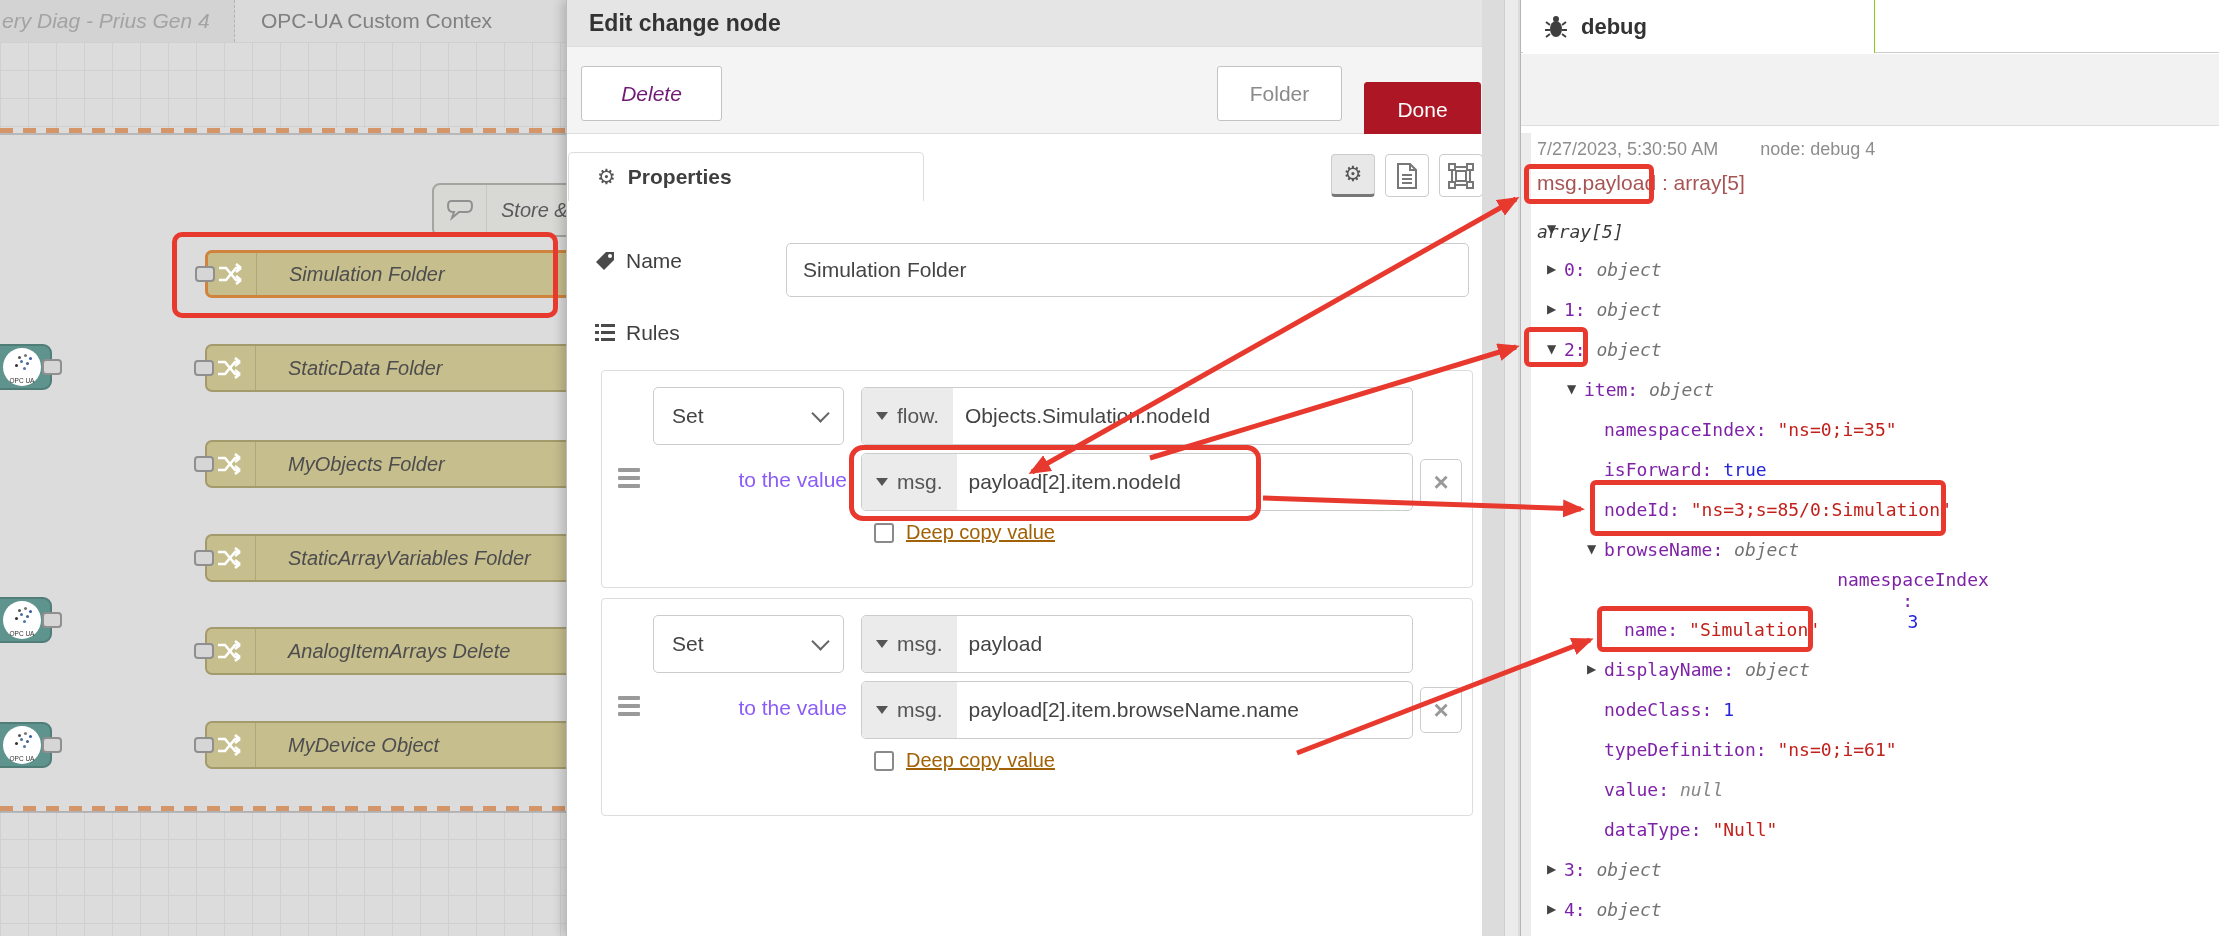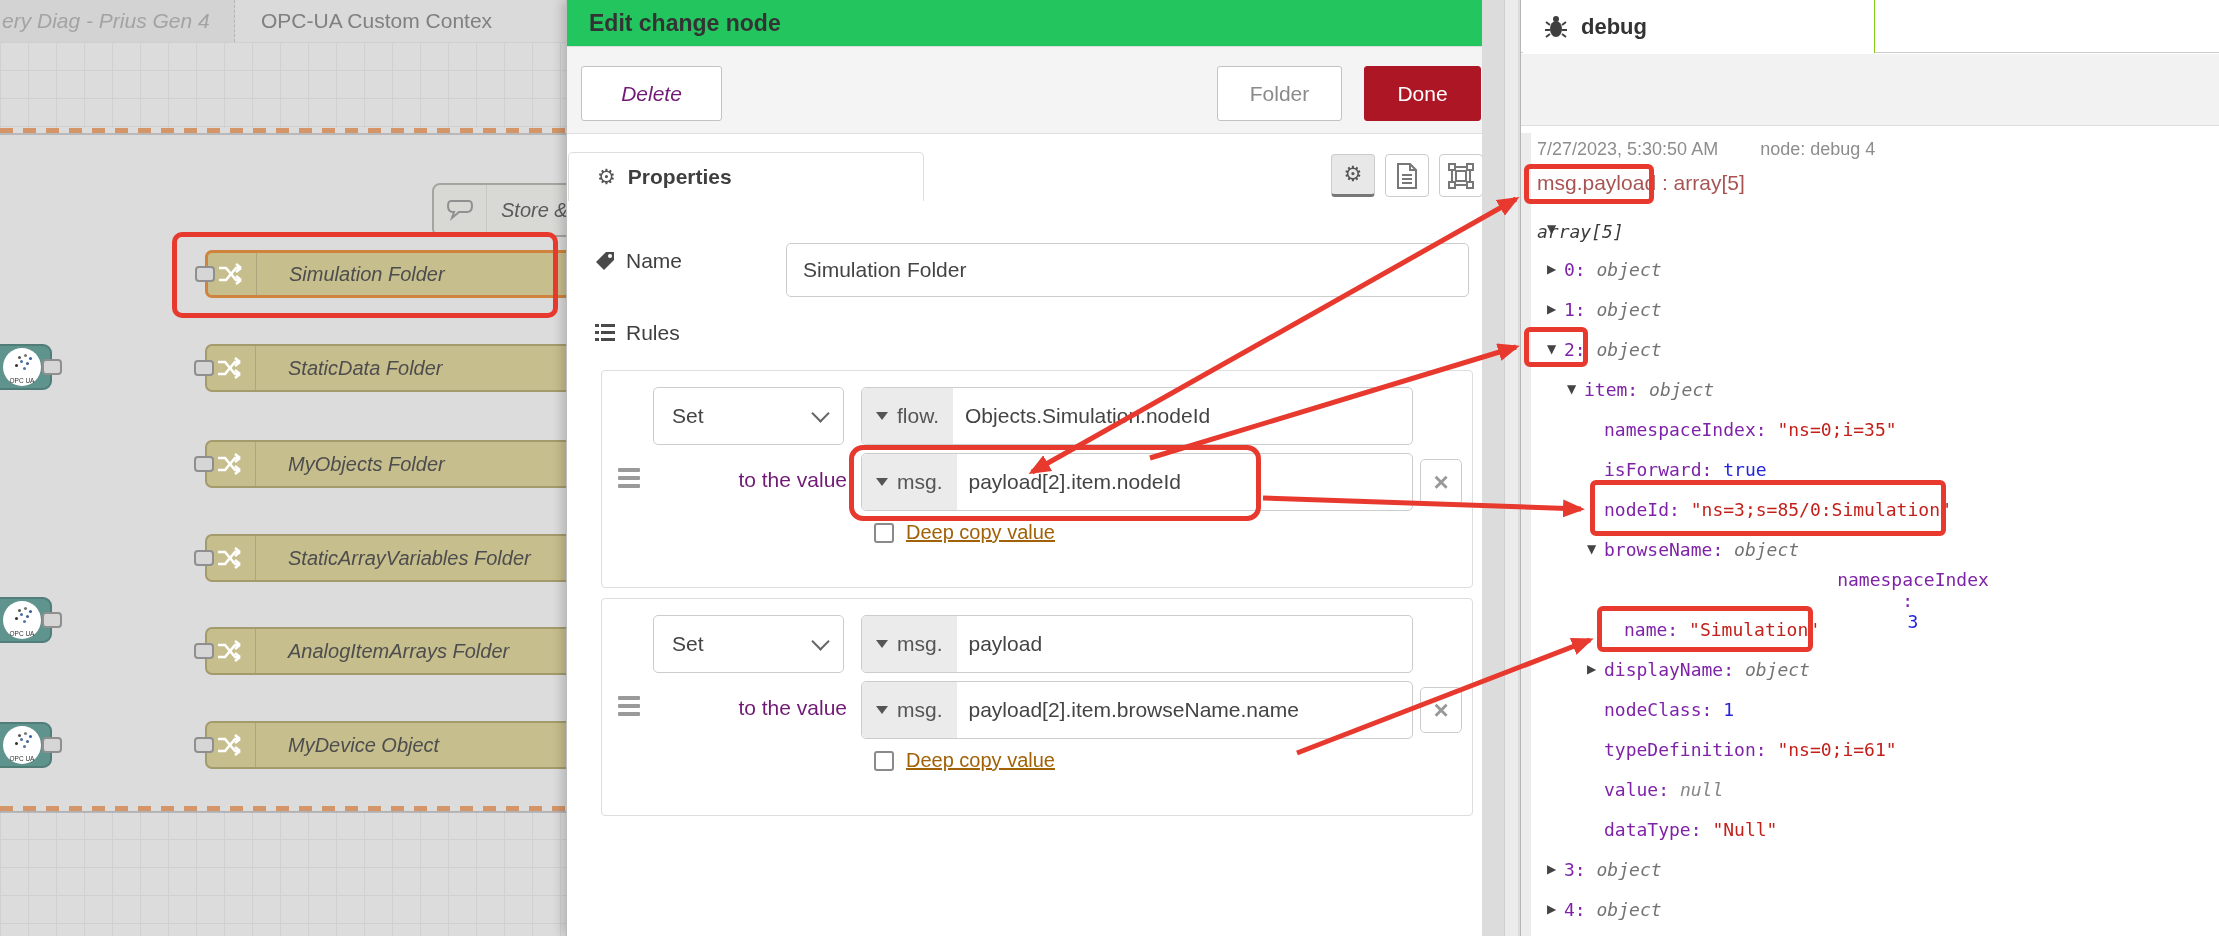--- a/index.html
+++ b/index.html
@@ -43,28 +43,28 @@
   .opc .port{left:auto;right:-12px;}
   .cnode{position:absolute;left:432px;top:141px;width:220px;height:54px;background:#d8d8d5;
          border:2px solid #a5a5a0;border-radius:8px;display:flex;align-items:center;box-sizing:border-box;}
   .cnode .nicon{width:52px;height:100%;display:flex;align-items:center;justify-content:center;
                 border-right:1px solid rgba(0,0,0,.08);flex:none;}
   .cnode .lbl{font-style:italic;font-size:20px;color:#5a5a5a;padding-left:14px;white-space:nowrap;}
 
   
   .dialog{position:absolute;left:566px;top:0;width:916px;height:936px;background:#fff;
           border-left:1px solid #bbb;box-shadow:-4px 0 10px rgba(0,0,0,.18);}
-  .dlg-header{height:46px;background:#22c55e;border-bottom:1px solid #ddd;display:flex;
+  .dlg-header{height:46px;background:#e5e5e5;border-bottom:1px solid #ddd;display:flex;
               align-items:center;padding-left:22px;font-size:23px;font-weight:bold;color:#333;}
   .dlg-btnrow{height:86px;background:#f4f4f4;border-bottom:1px solid #ddd;position:relative;}
   .btn{position:absolute;top:19px;height:55px;display:flex;align-items:center;justify-content:center;
        border-radius:3px;font-size:21px;box-sizing:border-box;cursor:default;}
   .btn-delete{left:14px;width:141px;background:#fff;border:1px solid #c3c3c3;color:#701a75;font-style:italic;}
   .btn-cancel{left:650px;width:125px;background:#fff;border:1px solid #c3c3c3;color:#8a8a8a;}
-  .btn-done{left:797px;width:117px;background:#AD1625;border:1px solid #AD1625;color:#fff;}
+  .btn-done{left:797px;width:117px;background:#AD1625;border:1px solid #AD1625;color:#fff;margin-top:16px;}
   .dlg-tabrow{height:66px;position:relative;border-bottom:1px solid #ddd;background:#fff;}
   .ptab{position:absolute;left:1px;top:18px;width:356px;height:49px;background:#fff;
         border:1px solid #ddd;border-bottom:none;border-radius:5px 5px 0 0;display:flex;
         align-items:center;padding-left:28px;gap:12px;font-size:21px;font-weight:bold;color:#3f3f3f;z-index:2;box-sizing:border-box;}
   .gear{font-family:"DejaVu Sans",sans-serif;font-size:21px;color:#555;line-height:1;}
   .tool{position:absolute;top:20px;width:44px;height:43px;border:1px solid #ccc;border-radius:4px;
         background:#fff;display:flex;align-items:center;justify-content:center;box-sizing:border-box;}
   .tool-gear{left:764px;background:#e8e8e8;border-bottom:3px solid #777;}
   .tool-doc{left:818px;} .tool-frame{left:872px;}
   .dlg-form{position:absolute;top:199px;left:0;width:916px;bottom:0;background:#fff;}
@@ -77,21 +77,21 @@
         background:#fff;display:flex;align-items:center;padding-left:18px;font-size:21px;color:#444;box-sizing:border-box;}
   .chev{width:11px;height:11px;border-right:2px solid #666;border-bottom:2px solid #666;
         transform:rotate(45deg);margin-left:auto;margin-right:16px;margin-top:-6px;}
   .field{position:absolute;left:259px;width:552px;height:58px;border:1px solid #ccc;border-radius:5px;
         background:#fff;display:flex;align-items:center;overflow:hidden;box-sizing:border-box;}
   .f1{top:16px;} .f2{top:82px;}
   .tbtn{height:100%;background:#ebebeb;display:flex;align-items:center;gap:9px;padding:0 14px;
         font-size:21px;color:#555;flex:none;}
   .caret{width:0;height:0;border-left:6px solid transparent;border-right:6px solid transparent;border-top:8px solid #555;}
   .fval{padding-left:12px;font-size:21px;color:#444;white-space:nowrap;}
-  .to-label{position:absolute;left:120px;top:97px;width:125px;text-align:right;font-size:21px;color:#701a75;}
+  .to-label{position:absolute;left:120px;top:97px;width:125px;text-align:right;font-size:21px;color:#8b5cf6;}
   .handle{position:absolute;left:16px;top:93px;}
   .handle span{display:block;width:22px;height:4px;background:#9a9a9a;margin:4px 0;border-radius:1px;}
   .xbtn{position:absolute;left:818px;top:88px;width:42px;height:46px;border:1px solid #ccc;border-radius:5px;
         display:flex;align-items:center;justify-content:center;color:#999;font-size:26px;font-weight:bold;background:#fff;box-sizing:border-box;}
   .chk-row{position:absolute;left:272px;top:150px;display:flex;gap:12px;align-items:center;font-size:20px;color:#a16207;text-decoration:underline;}
   .cbox{width:20px;height:20px;border:2px solid #8a8a8a;border-radius:3px;background:#fff;box-sizing:border-box;}
 
   
   .gap{position:absolute;left:1482px;top:0;width:38px;height:936px;background:#dcdcdc;}
   .gap .sb{position:absolute;left:22px;top:0;width:13px;height:936px;background:#ebebeb;border-left:1px solid #cfcfcf;}
@@ -201,21 +201,21 @@
     <span class="lbl">StaticArrayVariables Folder</span>
   </div>
         <div class="fnode" style="top: 585px;">
     <div class="port"></div>
     <span class="nicon">
       <svg class="icon-svg" width="28" height="22" viewBox="0 0 28 22">
         <path d="M1 5 H8 L18 17 H23 M23 17 L18 13 M23 17 L18 21" fill="none" stroke="#fff" stroke-width="2.6"></path>
         <path d="M1 17 H8 L18 5 H23 M23 5 L18 1 M23 5 L18 9" fill="none" stroke="#fff" stroke-width="2.6"></path>
       </svg>
     </span>
-    <span class="lbl">AnalogItemArrays Folder</span>
+    <span class="lbl">AnalogItemArrays Delete</span>
   </div>
         <div class="fnode" style="top: 679px;">
     <div class="port"></div>
     <span class="nicon">
       <svg class="icon-svg" width="28" height="22" viewBox="0 0 28 22">
         <path d="M1 5 H8 L18 17 H23 M23 17 L18 13 M23 17 L18 21" fill="none" stroke="#fff" stroke-width="2.6"></path>
         <path d="M1 17 H8 L18 5 H23 M23 5 L18 1 M23 5 L18 9" fill="none" stroke="#fff" stroke-width="2.6"></path>
       </svg>
     </span>
     <span class="lbl">MyDevice Object</span>

